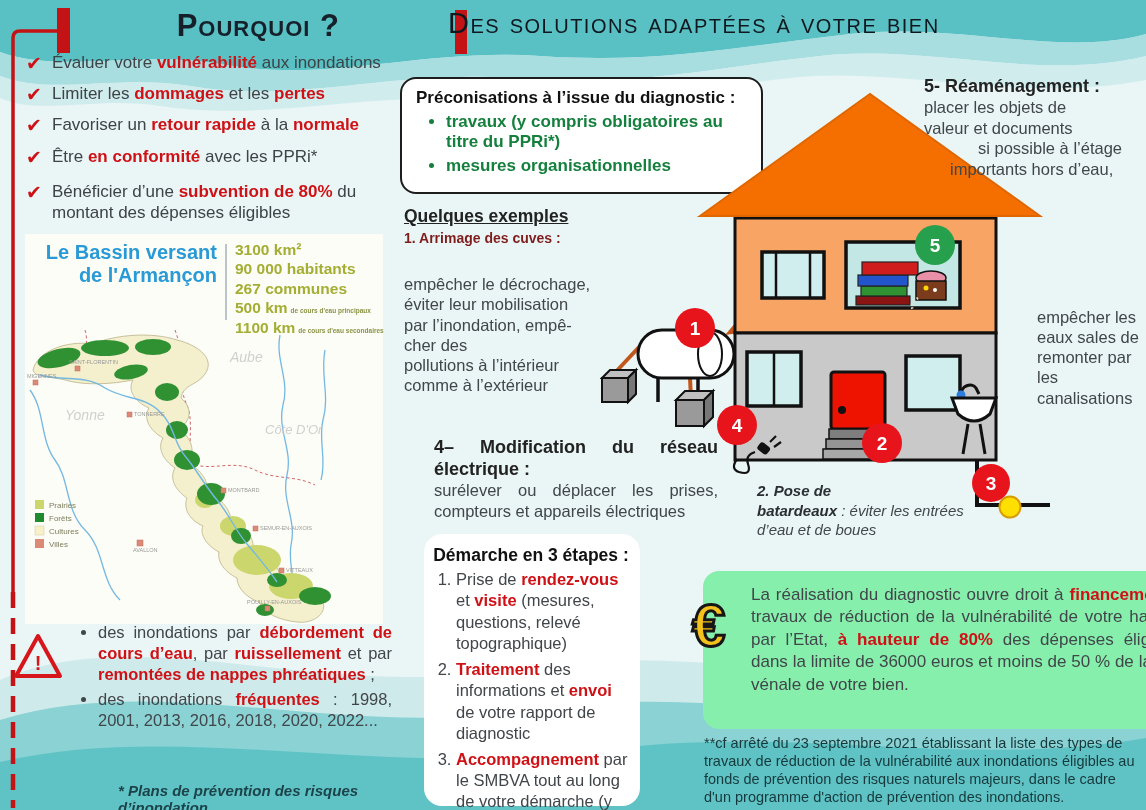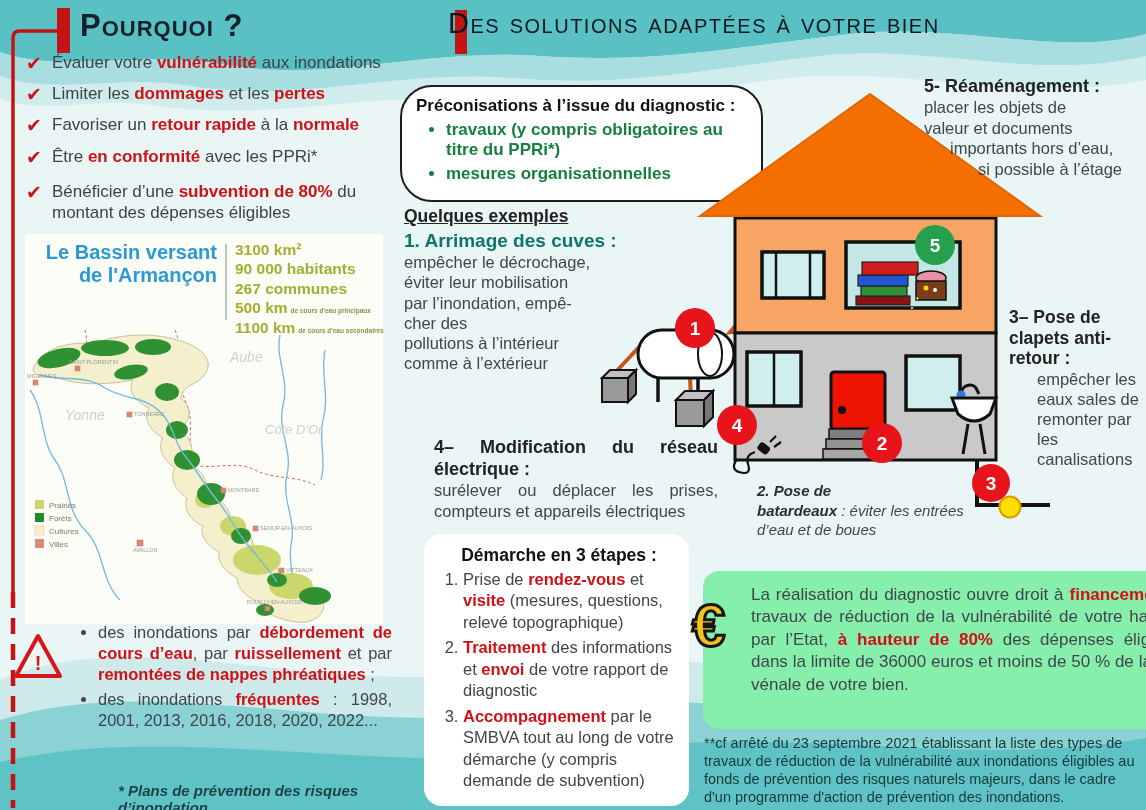--- a/index.html
+++ b/index.html
@@ -4,21 +4,21 @@
 <style>
   html,body{margin:0;padding:0;}
   .page{position:relative;width:1146px;height:810px;background:#eaf5f6;overflow:hidden;
         font-family:"Liberation Sans","DejaVu Sans",sans-serif;color:#3e4347;}
   .abs{position:absolute;}
   .rb{color:#cf1116;font-weight:bold;}
   .gb{color:#17a457;font-weight:bold;}
   .bold{font-weight:bold;color:#2b2f33;}
 
   
-  .title-left{left:80px;top:8px;width:260px;text-align:left;font-size:31px;font-weight:bold;
+  .title-left{left:80px;top:8px;width:260px;text-align:right;font-size:31px;font-weight:bold;
               font-variant:small-caps;letter-spacing:1px;color:#15202b;}
   .title-right{left:448px;top:7px;width:660px;font-size:29px;font-weight:normal;
                font-variant:small-caps;letter-spacing:1.5px;color:#10181f;}
   .red-bar{background:#c41315;}
   .bar-left{left:57px;top:8px;width:13px;height:45px;}
   .bar-right{left:455px;top:10px;width:12px;height:44px;}
 
   
   .checklist{left:26px;top:52px;width:358px;list-style:none;margin:0;padding:0;}
   .checklist li{display:flex;margin-bottom:7px;font-size:17px;line-height:1.25;}
@@ -37,49 +37,49 @@
   .map-svg{position:absolute;left:0;top:96px;}
 
   
   .warning-list{left:80px;top:622px;width:294px;list-style:disc;margin:0;padding:0 0 0 18px;}
   .warning-list li{font-size:16.5px;line-height:1.28;text-align:justify;margin-bottom:4px;color:#41464a;}
   .footnote-left{left:118px;top:782px;width:300px;font-size:15px;font-style:italic;
                  font-weight:600;color:#1c4349;}
 
   
   .precon{left:400px;top:77px;width:363px;height:117px;background:#fff;border:2.5px solid #1d1d1d;
-          border-radius:32px;box-sizing:border-box;padding:9px 12px 6px 14px;margin-top:8px;}
+          border-radius:16px;box-sizing:border-box;padding:9px 12px 6px 14px;}
   .precon .t{font-size:17px;font-weight:bold;color:#111;}
   .precon ul{margin:4px 0 0 0;padding:0 0 0 30px;}
   .precon li{font-size:17px;font-weight:bold;line-height:1.18;margin-bottom:4px;color:#15803d;}
 
   .examples-heading{left:404px;top:206px;font-size:17.5px;font-weight:bold;color:#222;
                     text-decoration:underline;}
   .example1{left:404px;top:230px;width:218px;}
-  .example1 .t{font-size:19px;font-weight:bold;color:#0f766e;}
-  .example1 .b{font-size:16.5px;line-height:1.23;white-space:pre-line;color:#41464a;}
+  .example1 .t{font-size:14px;font-weight:bold;color:#7f1d1d;}
+  .example1 .b{font-size:16.5px;line-height:1.23;white-space:pre-line;color:#41464a;margin-top:28px;}
 
   .step5{left:924px;top:76px;width:220px;}
   .step5 .t{font-size:18px;font-weight:bold;color:#222;}
   .step5 .l{font-size:16.5px;line-height:1.25;color:#41464a;}
   .step5 .ind1{padding-left:26px;}
   .step5 .ind2{padding-left:54px;}
 
   .step3{left:1009px;top:307px;width:134px;}
   .step3 .t{font-size:17.5px;font-weight:bold;line-height:1.18;color:#222;}
   .step3 .b{font-size:16.5px;line-height:1.22;color:#41464a;margin-left:28px;}
 
   .step4{left:434px;top:437px;width:284px;}
   .step4 .t{font-size:18px;font-weight:bold;text-align:justify;line-height:1.2;color:#222;}
   .step4 .b{font-size:16.5px;text-align:justify;line-height:1.25;color:#41464a;}
 
   .step2{left:757px;top:481px;width:242px;font-size:15px;line-height:1.3;color:#41464a;font-style:italic;}
 
-  .demarche{left:424px;top:534px;width:265px;height:272px;background:#fff;border-radius:18px;
-            box-sizing:border-box;padding:11px 10px 10px 15px;}
+  .demarche{left:424px;top:534px;width:216px;height:272px;background:#fff;border-radius:18px;
+            box-sizing:border-box;padding:11px 10px 10px 8px;}
   .demarche .t{text-align:center;font-size:17.5px;font-weight:bold;color:#111;margin-bottom:3px;}
   .demarche ol{margin:0;padding:0 2px 0 24px;}
   .demarche li{font-size:16.5px;line-height:1.3;margin-bottom:4px;color:#41464a;}
 
   .financing{left:703px;top:571px;width:516px;height:158px;background:#86efac;border-radius:16px;
              box-sizing:border-box;padding:13px 16px 12px 48px;}
   .financing .b{font-size:17px;line-height:1.32;text-align:justify;color:#41464a;}
   .euro{left:692px;top:591px;font-size:60px;font-weight:bold;color:#f3c01c;
         -webkit-text-stroke:3px #161616;text-shadow:0 0 0 #161616;}
 
@@ -368,26 +368,25 @@
     <g>
       <circle cx="391" cy="403" r="19" fill="#e8141c"></circle>
       <text x="391" y="403" text-anchor="middle" dy=".35em" fill="#fff" font-size="19" font-weight="bold">3</text>
     </g>
   </svg>
 
   <div class="abs step5">
     <div class="t">5- Réaménagement :</div>
     <div class="l">placer les objets de</div>
     <div class="l">valeur et documents</div>
+    <div class="l ind2">si possible à l’étage</div>
     <div class="l ind1">importants hors d’eau,</div>
-    <div class="l ind2">si possible à l’étage</div>
   </div>
 
   <div class="abs step3">
-    <div class="t">3– Pose de clapets anti-retour :</div>
     <div class="b">empêcher les eaux sales de remonter par les canalisations</div>
   </div>
 
   <div class="abs step4">
     <div class="t">4– Modification du réseau électrique :</div>
     <div class="b">surélever ou déplacer les prises, compteurs et appareils électriques</div>
   </div>
 
   <div class="abs step2">
     <span class="bold">2. Pose de</span><br>

